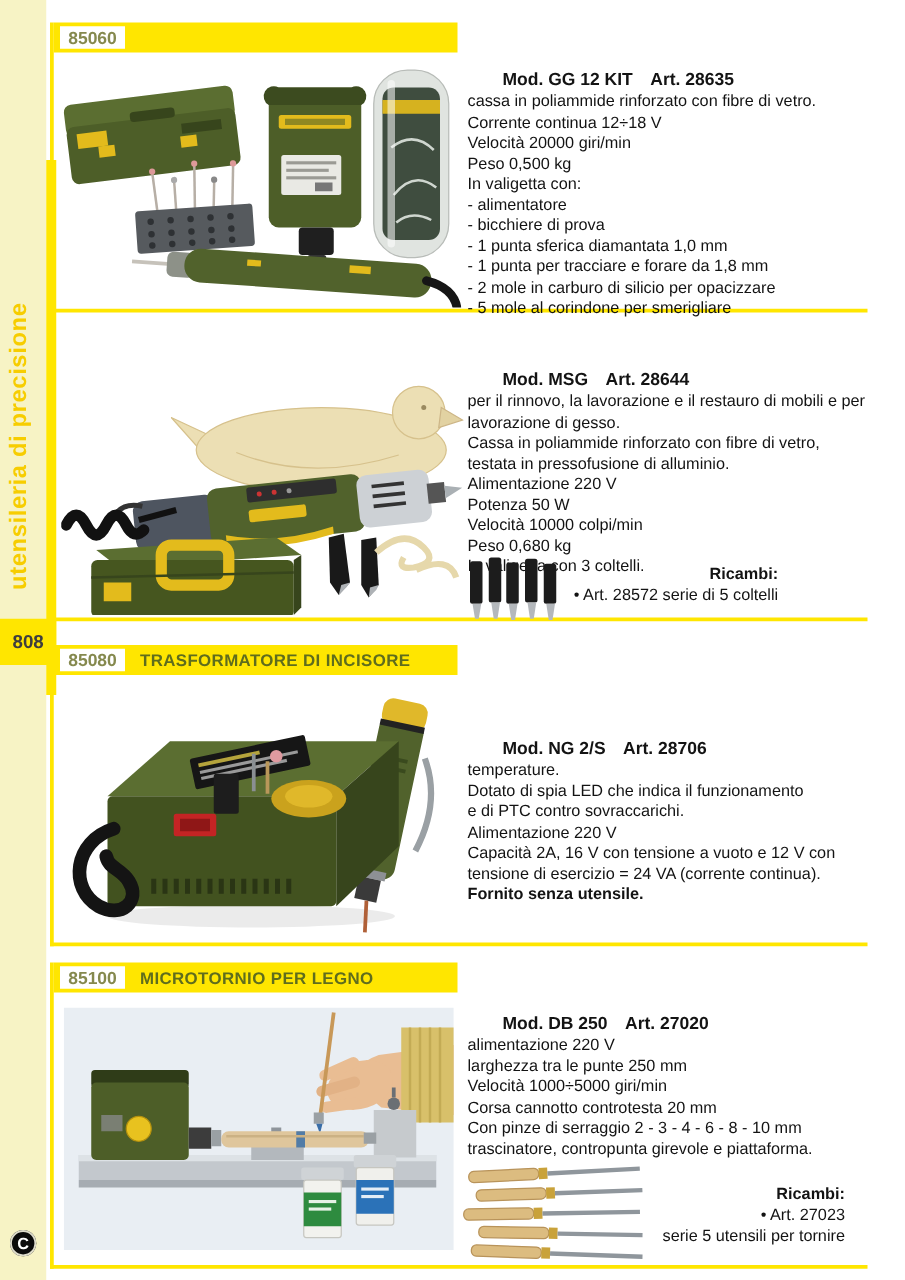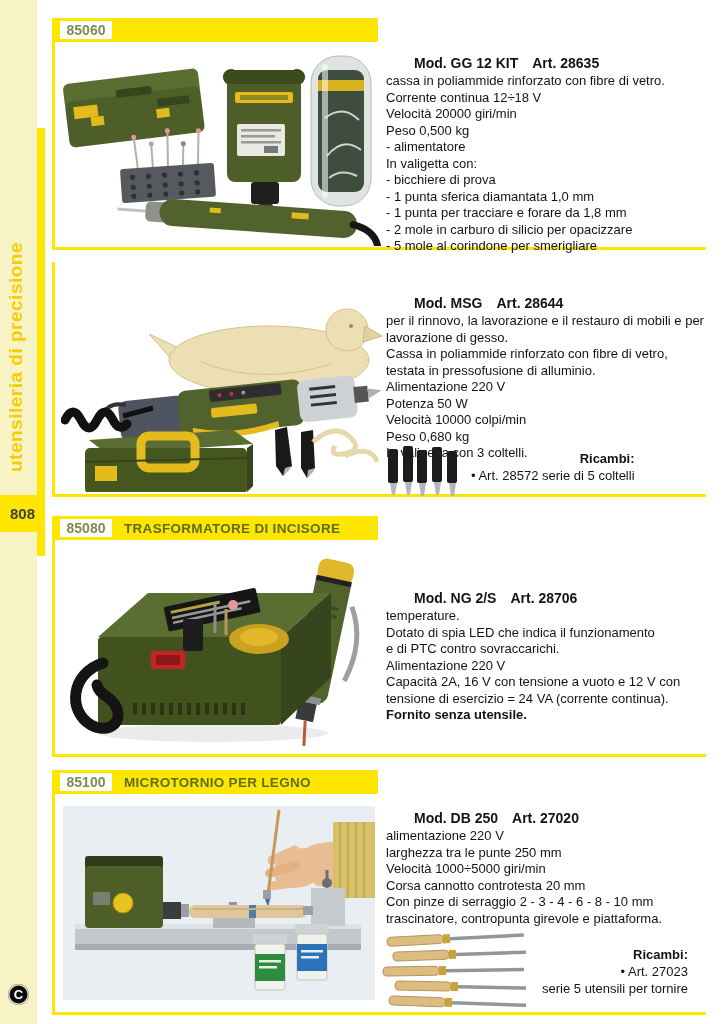--- a/index.html
+++ b/index.html
@@ -33,21 +33,21 @@
     display:flex;align-items:center;justify-content:center;
     font-size:15px;font-weight:bold;color:#3e3e3e;
   }
   .corner-logo{
     position:absolute;left:8px;top:984px;width:21px;height:21px;border-radius:50%;
     background:#0b0b0b;color:#fff;display:flex;align-items:center;justify-content:center;
     font-size:13px;font-weight:bold;box-shadow:0 0 0 1.5px #dedccb inset;
   }
   
   .product{
-    position:absolute;left:52px;width:654px;
+    position:absolute;left:40px;width:654px;
     border-left:3px solid var(--yellow);
     border-bottom:3px solid var(--yellow);
   }
   .head-bar{
     position:absolute;left:0;top:0;height:24px;width:323px;background:var(--yellow);
     display:flex;align-items:center;
   }
   .code-box{
     margin-left:5px;width:52px;height:18px;background:#fff;
     display:flex;align-items:center;justify-content:center;
@@ -160,22 +160,22 @@
 
     <div class="txt" style="top:37px;">
       <div class="model-line">
         <span>Mod. GG 12 KIT</span><span class="art">Art. 28635</span>
       </div>
       <div class="lines">
           <div>cassa in poliammide rinforzato con fibre di vetro.</div>
           <div>Corrente continua 12÷18 V</div>
           <div>Velocità 20000 giri/min</div>
           <div>Peso 0,500 kg</div>
+          <div>In valigetta con:</div>
           <div>- alimentatore</div>
-          <div>In valigetta con:</div>
           <div>- bicchiere di prova</div>
           <div>- 1 punta sferica diamantata 1,0 mm</div>
           <div>- 1 punta per tracciare e forare da 1,8 mm</div>
           <div>- 2 mole in carburo di silicio per opacizzare</div>
           <div>- 5 mole al corindone per smerigliare</div>
         </div>
     </div>
   </section>
 
   <section class="product" style="top:262px;height:235px;">

